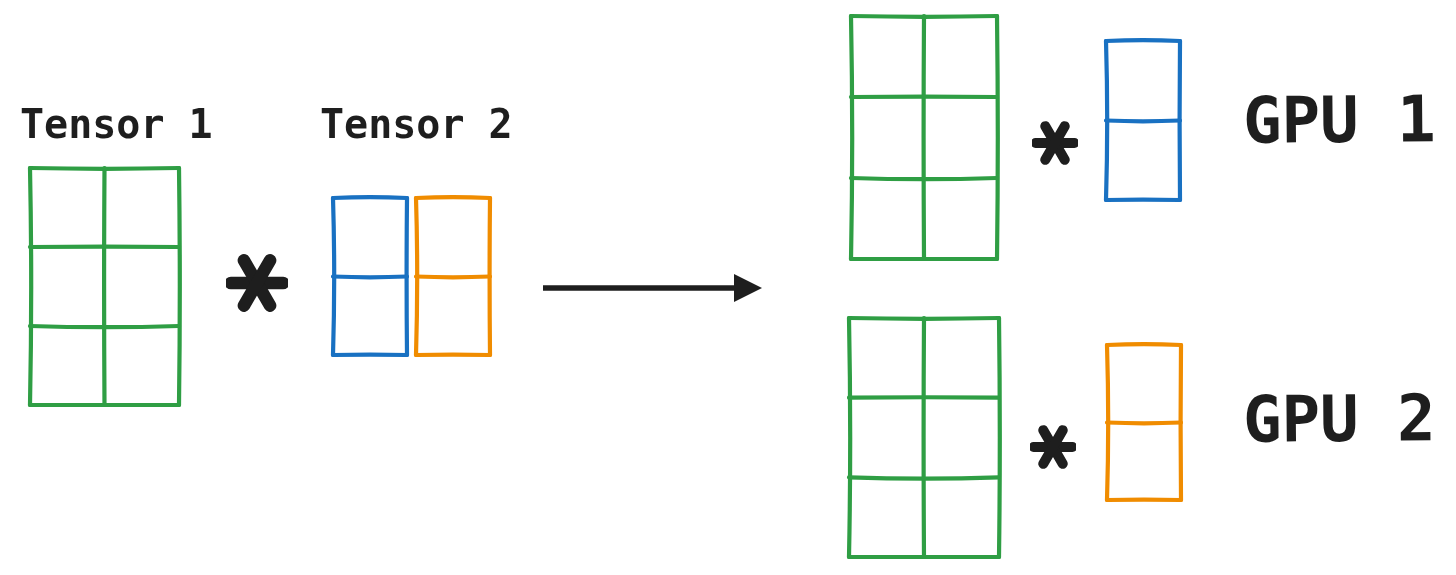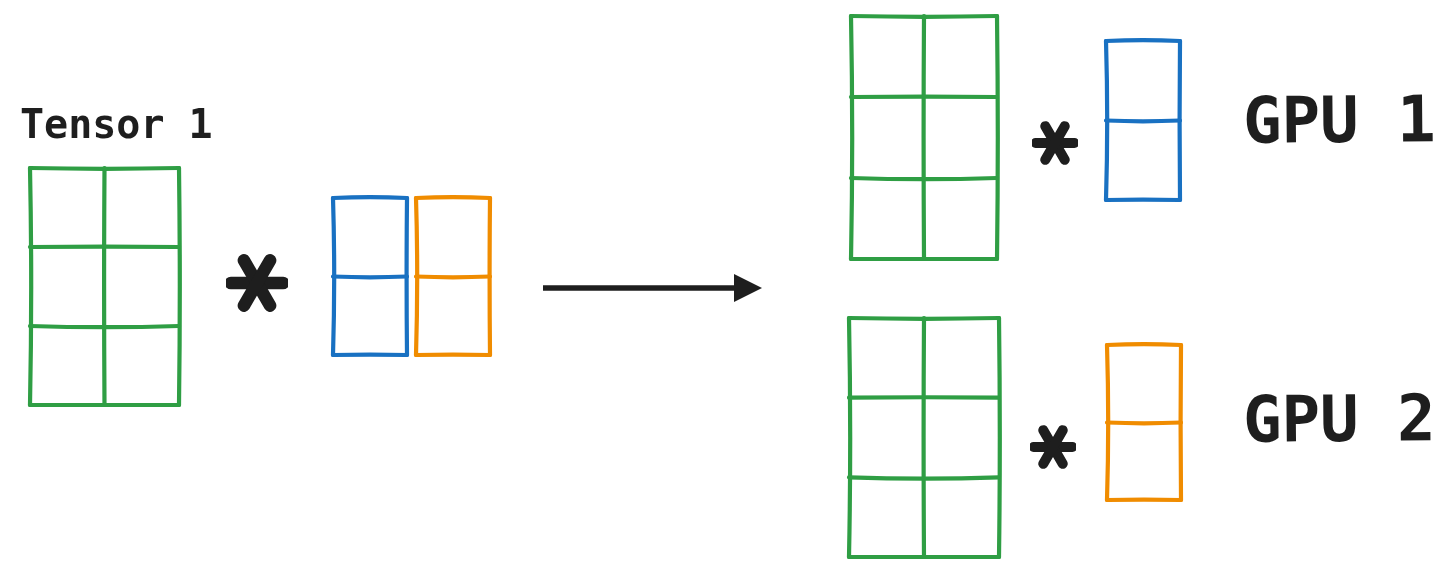--- a/index.html
+++ b/index.html
@@ -78,20 +78,21 @@
     </div>
 
   <span class="abs mult-icon pos-mult-left" aria-label="*">
     <svg width="62" height="62" viewBox="0 0 64 64">
       <line x1="5" y1="32" x2="59" y2="32" stroke-width="13"></line>
       <line x1="18.5" y1="8.6" x2="45.5" y2="55.4" stroke-width="13"></line>
       <line x1="45.5" y1="8.6" x2="18.5" y2="55.4" stroke-width="13"></line>
     </svg>
   </span>
 
+  <div class="abs tensor-label pos-tensor2-label">Tensor 2</div>
 
   <div class="abs grid-shape pos-t2-blue">
       <svg width="80" height="163" viewBox="0 0 80 163">
         <path d="M 3 3 Q 5.4 81.5 3 160" fill="none" stroke="#1971c2" stroke-width="4.2" stroke-linecap="round"></path>
         <path d="M 77 3 Q 76.2 81.5 77 160" fill="none" stroke="#1971c2" stroke-width="4.2" stroke-linecap="round"></path>
         <path d="M 3 3 Q 40 1.4 77 3" fill="none" stroke="#1971c2" stroke-width="4.2" stroke-linecap="round"></path>
         <path d="M 3 81.5 Q 40 83.1 77 81.5" fill="none" stroke="#1971c2" stroke-width="4.2" stroke-linecap="round"></path>
         <path d="M 3 160 Q 40 159.2 77 160" fill="none" stroke="#1971c2" stroke-width="4.2" stroke-linecap="round"></path>
       </svg>
     </div>

